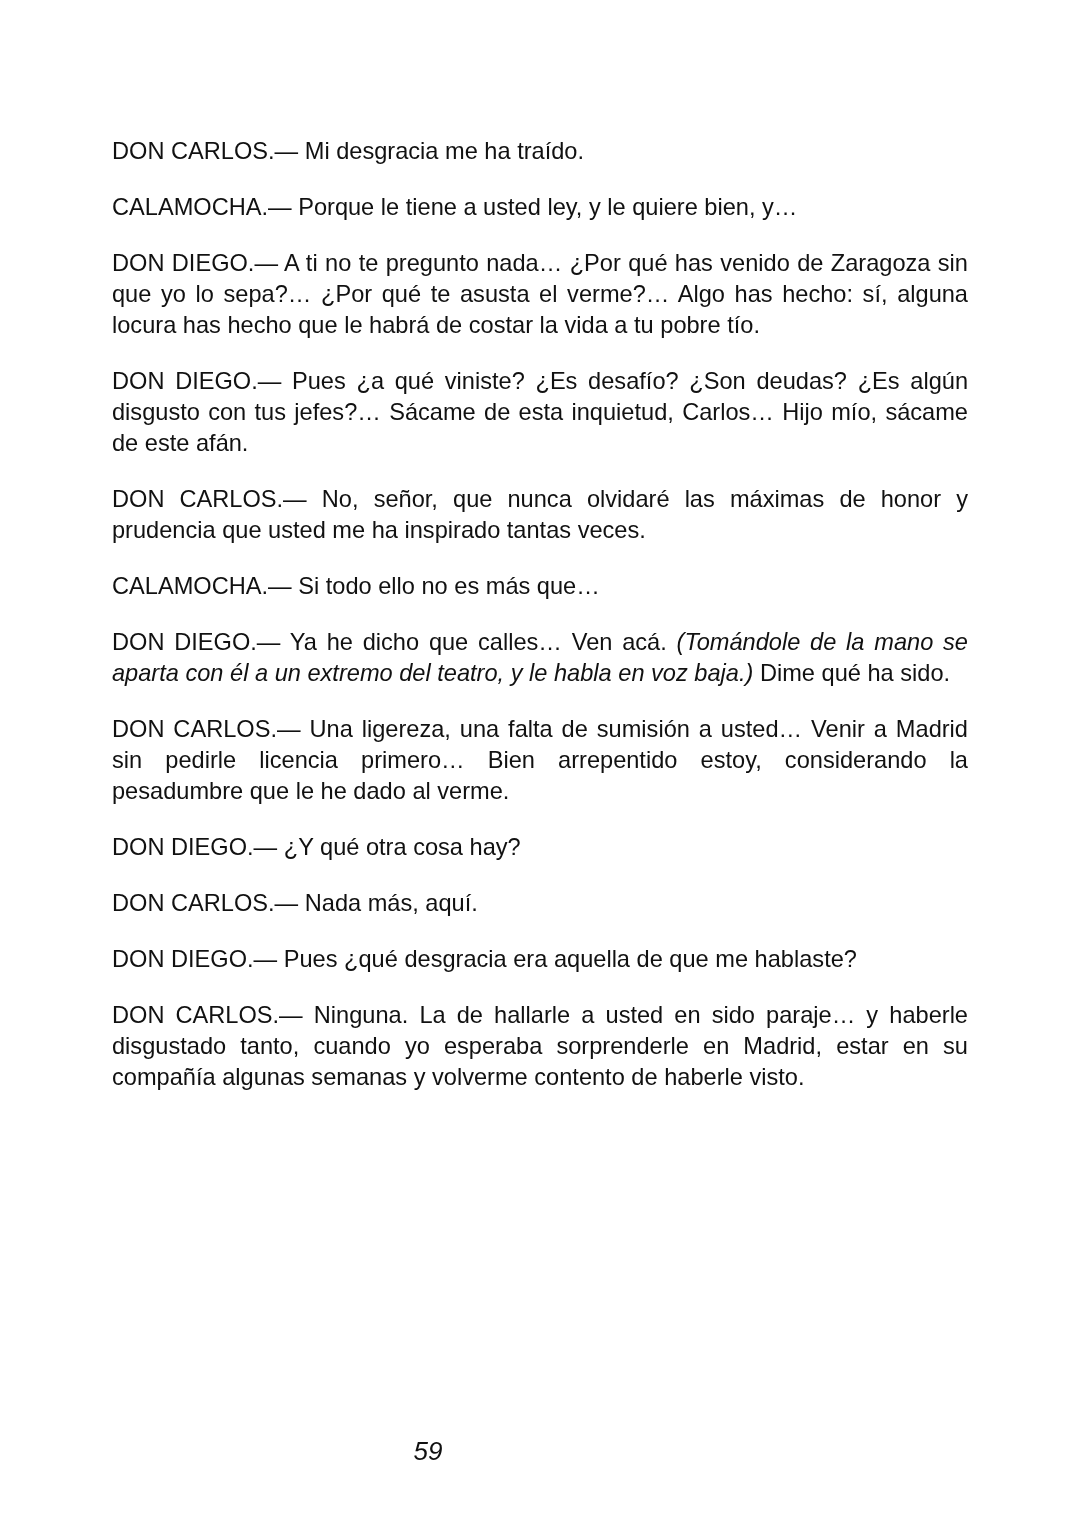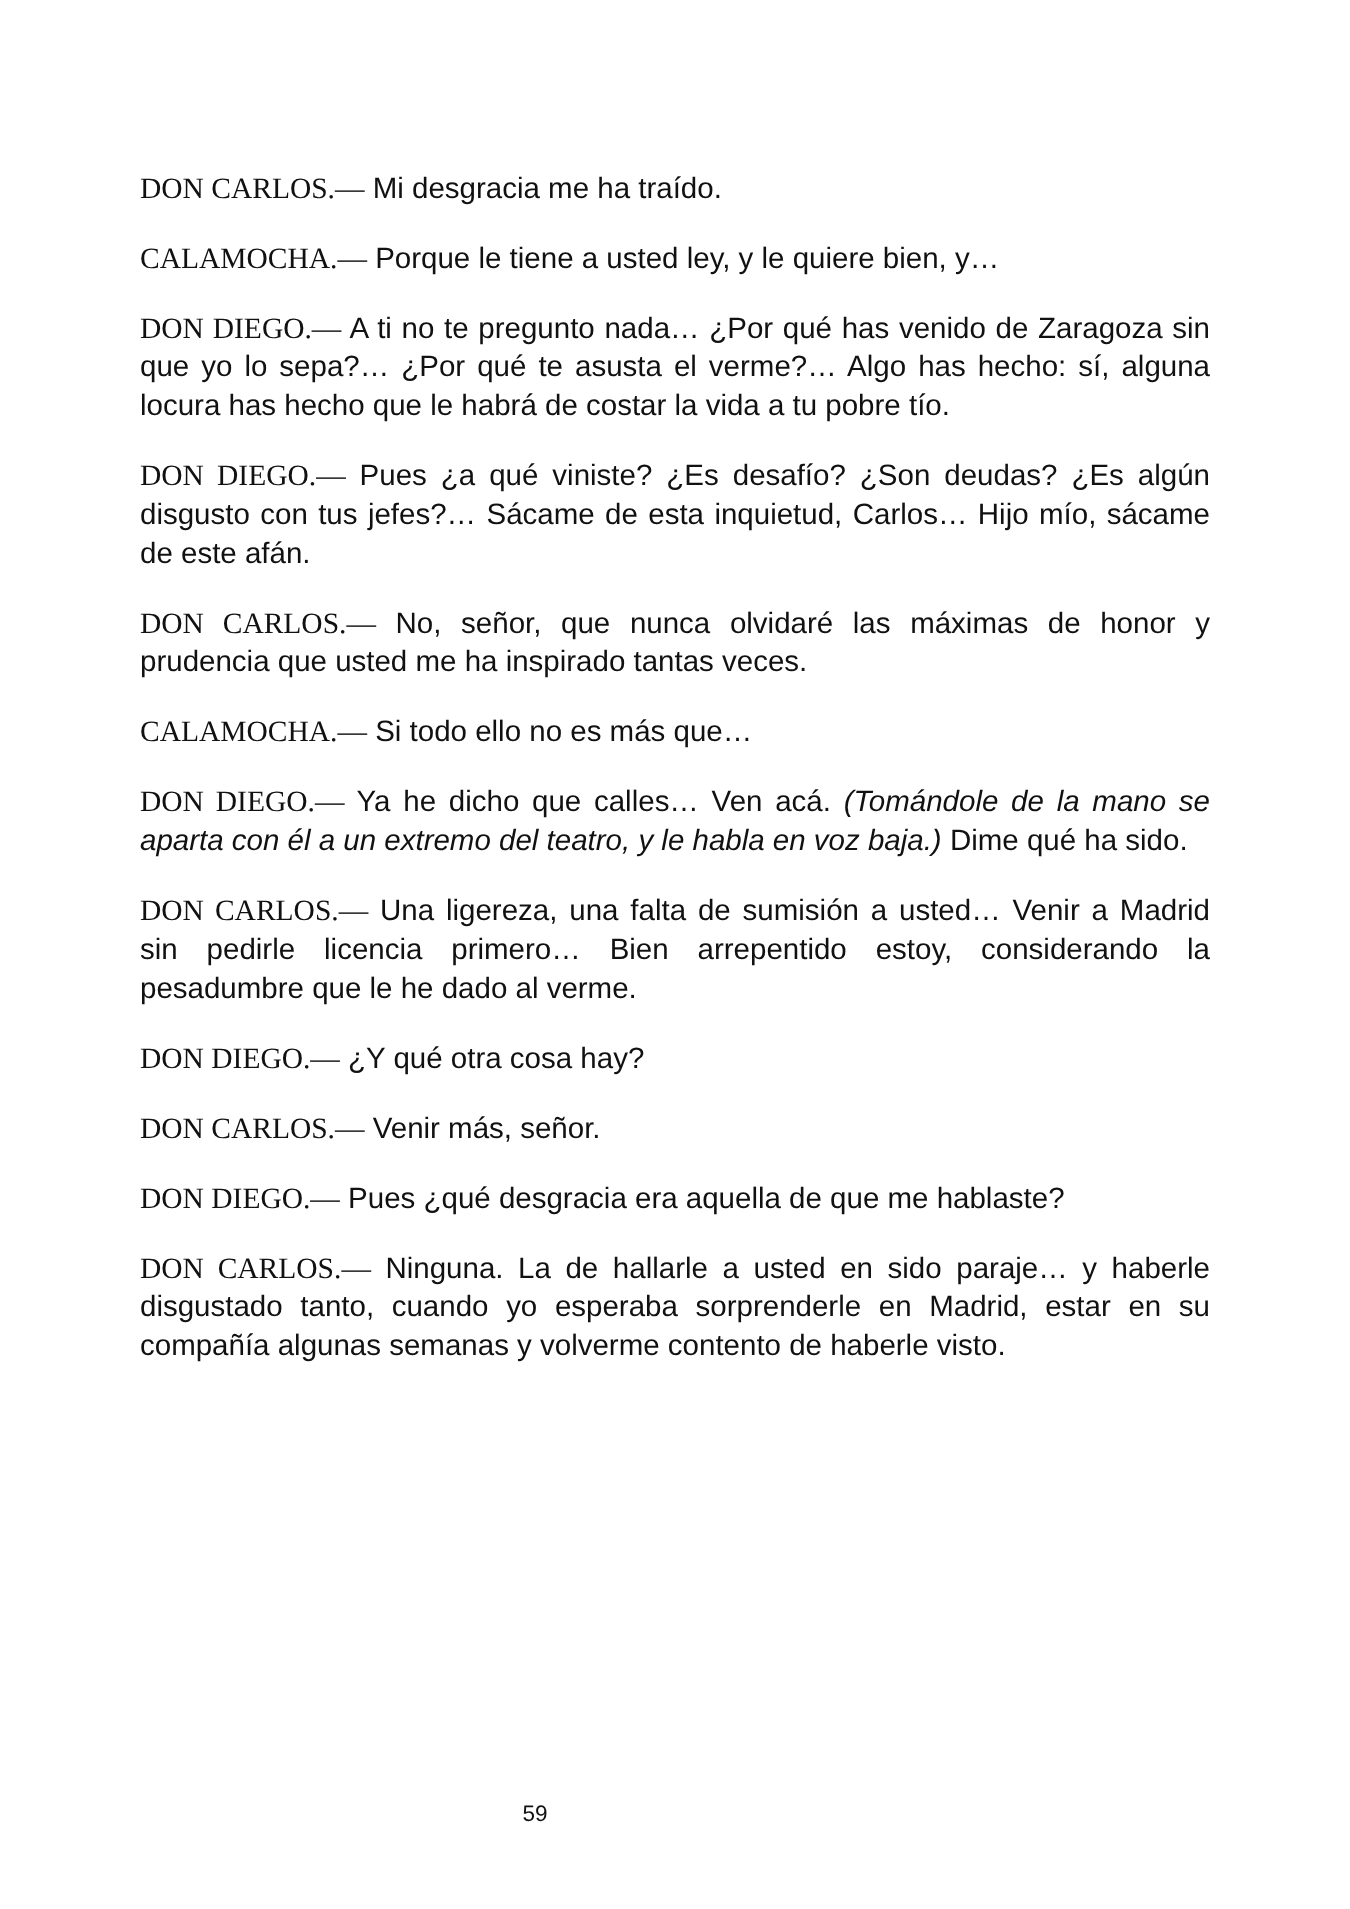--- a/index.html
+++ b/index.html
@@ -20,30 +20,31 @@
       left: 112px;
       top: 136px;
       width: 856px;
     }
     .para {
       margin: 0 0 25px 0;
       font-size: 23.6px;
       line-height: 31px;
       text-align: justify;
     }
-    .speaker { font-style: normal; font-family: Liberation Serif, serif; }
+    .speaker { font-style: normal; }
     .stage { font-style: italic; }
     .page-number {
       position: absolute;
       left: 0;
       width: 856px;
       top: 1436px;
       text-align: center;
-      font-size: 18px;
+      font-size: 26px;
       line-height: 31px;
+      font-style: italic;
     }
   </style>
 </head>
 <body>
 
 <div class="page-body">
   <p class="para">
     <span class="speaker">DON CARLOS.—</span><span> Mi desgracia me ha traído.</span>
   </p>
   <p class="para">
@@ -64,21 +65,21 @@
   <p class="para">
     <span class="speaker">DON DIEGO.—</span><span> Ya he dicho que calles… Ven acá. </span><span class="stage">(Tomándole de la mano se aparta con él a un extremo del teatro, y le habla en voz baja.)</span><span> Dime qué ha sido.</span>
   </p>
   <p class="para">
     <span class="speaker">DON CARLOS.—</span><span> Una ligereza, una falta de sumisión a usted… Venir a Madrid sin pedirle licencia primero… Bien arrepentido estoy, considerando la pesadumbre que le he dado al verme.</span>
   </p>
   <p class="para">
     <span class="speaker">DON DIEGO.—</span><span> ¿Y qué otra cosa hay?</span>
   </p>
   <p class="para">
-    <span class="speaker">DON CARLOS.—</span><span> Venir más, señor.</span>
+    <span class="speaker">DON CARLOS.—</span><span> Nada más, aquí.</span>
   </p>
   <p class="para">
     <span class="speaker">DON DIEGO.—</span><span> Pues ¿qué desgracia era aquella de que me hablaste?</span>
   </p>
   <p class="para">
     <span class="speaker">DON CARLOS.—</span><span> Ninguna. La de hallarle a usted en sido paraje… y haberle disgustado tanto, cuando yo esperaba sorprenderle en Madrid, estar en su compañía algunas semanas y volverme contento de haberle visto.</span>
   </p>
 </div>
 
 <div class="page-number">59</div>

